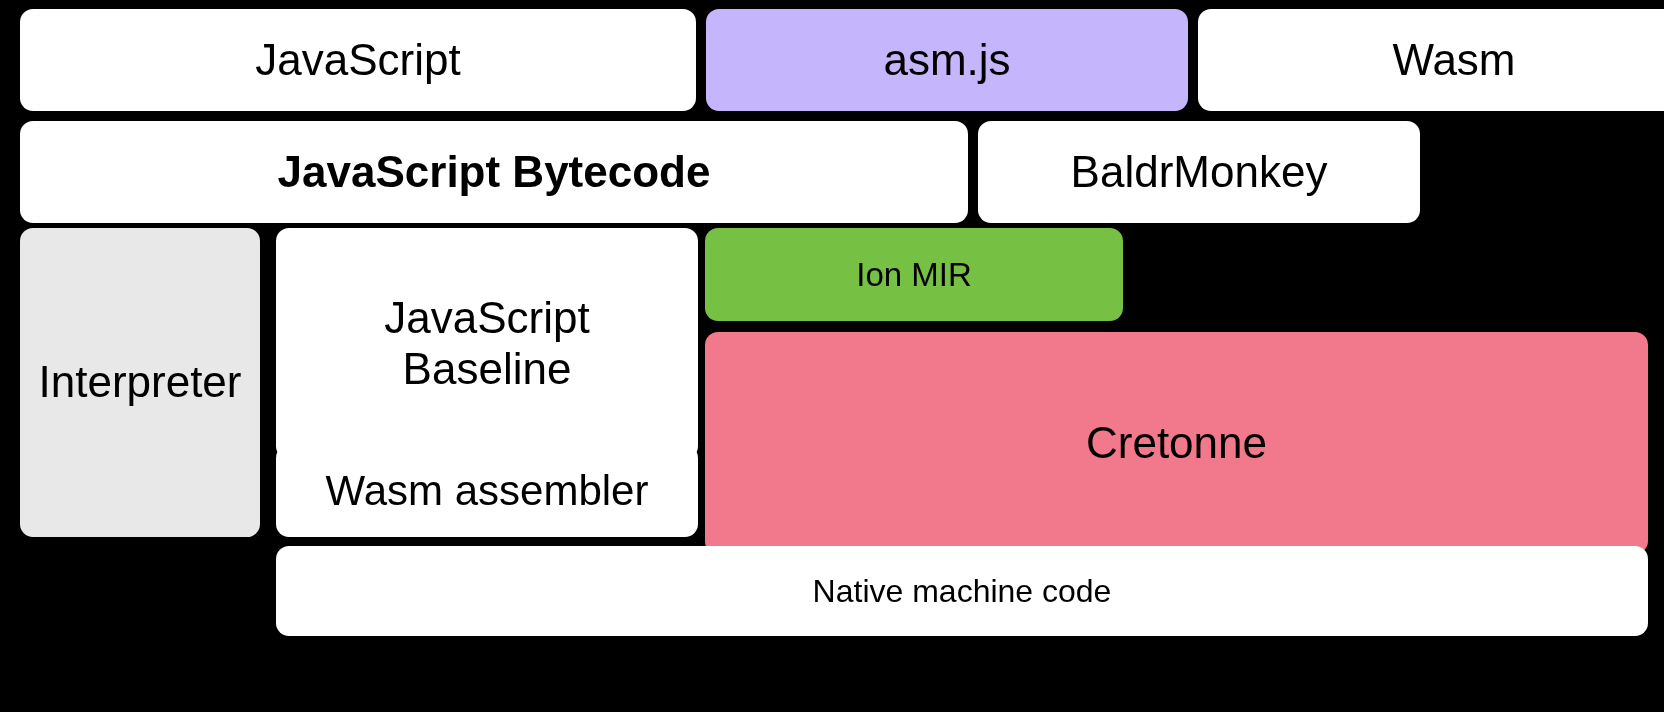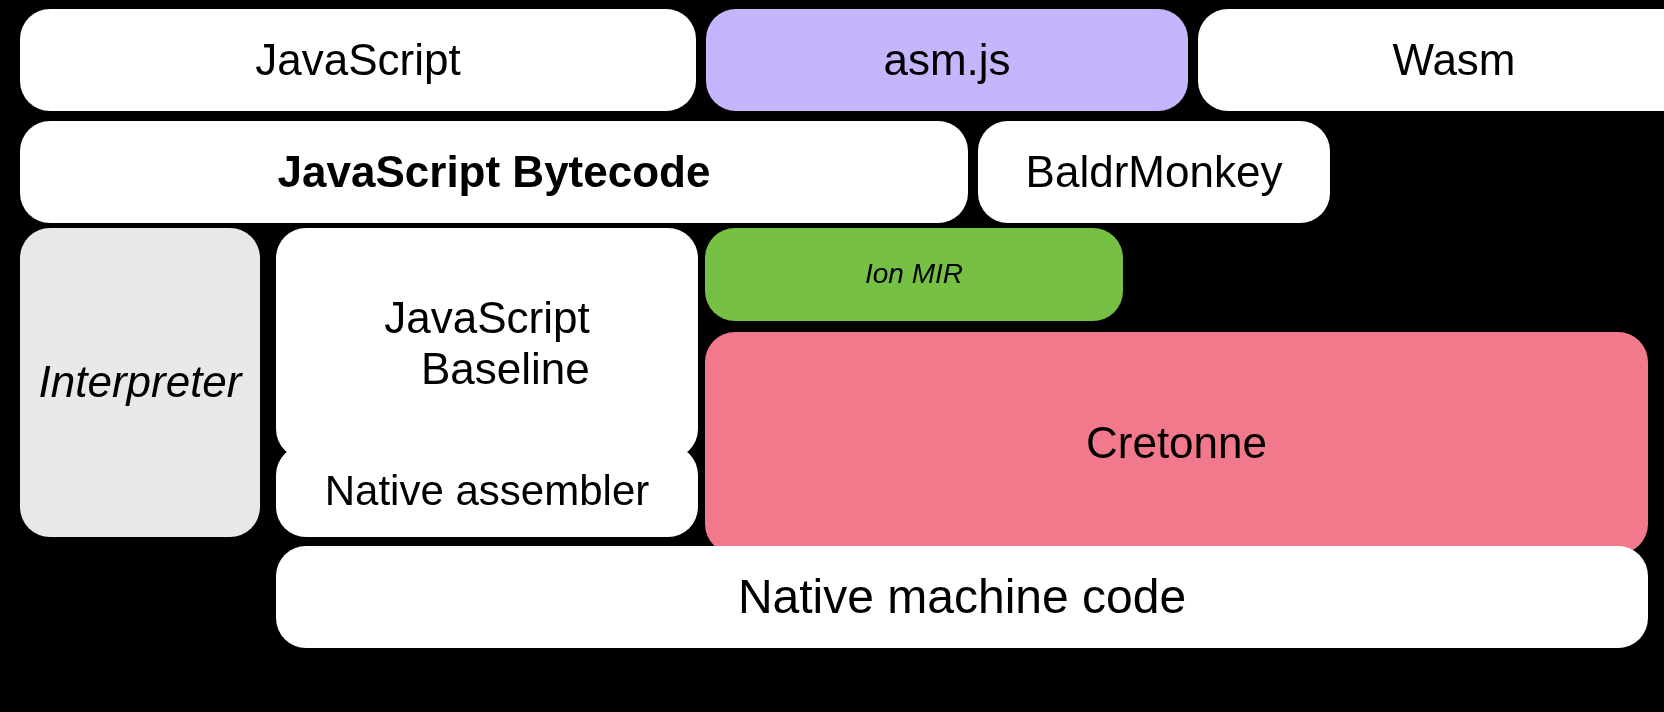--- a/index.html
+++ b/index.html
@@ -14,39 +14,39 @@
     background: #000000;
     font-family: "Liberation Sans", sans-serif;
     overflow: hidden;
   }
   .node {
     position: absolute;
     box-sizing: border-box;
     display: flex;
     align-items: center;
     justify-content: center;
-    text-align: right;
+    text-align: center;
     color: #000000;
-    border-radius: 30px;
+    border-radius: 13px;
     line-height: 1.15;
     white-space: pre-line;
     font-size: 44px;
     letter-spacing: 0px;
     background: #ffffff;
   }
 </style>
 </head>
 <body>
 
 <div id="stage">
     <div class="node" style="left: 20px; top: 9px; width: 676px; height: 102px; background: rgb(255, 255, 255); font-size: 44px; color: rgb(0, 0, 0);">JavaScript</div>
     <div class="node" style="left: 706px; top: 9px; width: 482px; height: 102px; background: #c4b5fd; font-size: 44px; color: rgb(0, 0, 0);">asm.js</div>
     <div class="node" style="left: 1198px; top: 9px; width: 503px; height: 102px; background: rgb(255, 255, 255); font-size: 44px; color: rgb(0, 0, 0); padding-left: 9px;">Wasm</div>
     <div class="node" style="left: 20px; top: 121px; width: 948px; height: 102px; background: rgb(255, 255, 255); font-size: 44px; color: rgb(0, 0, 0); font-weight: bold;">JavaScript Bytecode</div>
-    <div class="node" style="left: 978px; top: 121px; width: 352px; height: 102px; background: rgb(255, 255, 255); font-size: 44px; color: rgb(0, 0, 0);">BaldrMonkey</div>
-    <div class="node" style="left: 20px; top: 228px; width: 240px; height: 309px; background: rgb(232, 232, 232); font-size: 44px; color: rgb(0, 0, 0); font-style: italic;">Interpreter</div>
+    <div class="node" style="left: 978px; top: 121px; width: 442px; height: 102px; background: rgb(255, 255, 255); font-size: 44px; color: rgb(0, 0, 0);">BaldrMonkey</div>
+    <div class="node" style="left: 20px; top: 228px; width: 240px; height: 309px; background: rgb(232, 232, 232); font-size: 44px; color: rgb(0, 0, 0);">Interpreter</div>
     <div class="node" style="left: 276px; top: 228px; width: 422px; height: 231px; background: rgb(255, 255, 255); font-size: 44px; color: rgb(0, 0, 0);">JavaScript
 Baseline</div>
-    <div class="node" style="left: 705px; top: 228px; width: 418px; height: 93px; background: rgb(118, 192, 67); font-size: 28px; color: rgb(0, 0, 0); font-style: italic;">Ion MIR</div>
+    <div class="node" style="left: 705px; top: 228px; width: 418px; height: 93px; background: rgb(118, 192, 67); font-size: 33px; color: rgb(0, 0, 0);">Ion MIR</div>
     <div class="node" style="left: 705px; top: 332px; width: 943px; height: 222px; background: rgb(242, 121, 140); font-size: 44px; color: rgb(0, 0, 0);">Cretonne</div>
-    <div class="node" style="left: 276px; top: 445px; width: 422px; height: 92px; background: rgb(255, 255, 255); font-size: 42px; color: rgb(0, 0, 0);">Native assembler</div>
-    <div class="node" style="left: 276px; top: 546px; width: 1372px; height: 102px; background: rgb(255, 255, 255); font-size: 48px; color: rgb(0, 0, 0);">Native machine code</div>
+    <div class="node" style="left: 276px; top: 445px; width: 422px; height: 92px; background: rgb(255, 255, 255); font-size: 42px; color: rgb(0, 0, 0);">Wasm assembler</div>
+    <div class="node" style="left: 276px; top: 546px; width: 1372px; height: 90px; background: rgb(255, 255, 255); font-size: 32px; color: rgb(0, 0, 0);">Native machine code</div>
   </div>
 
 </body></html>

